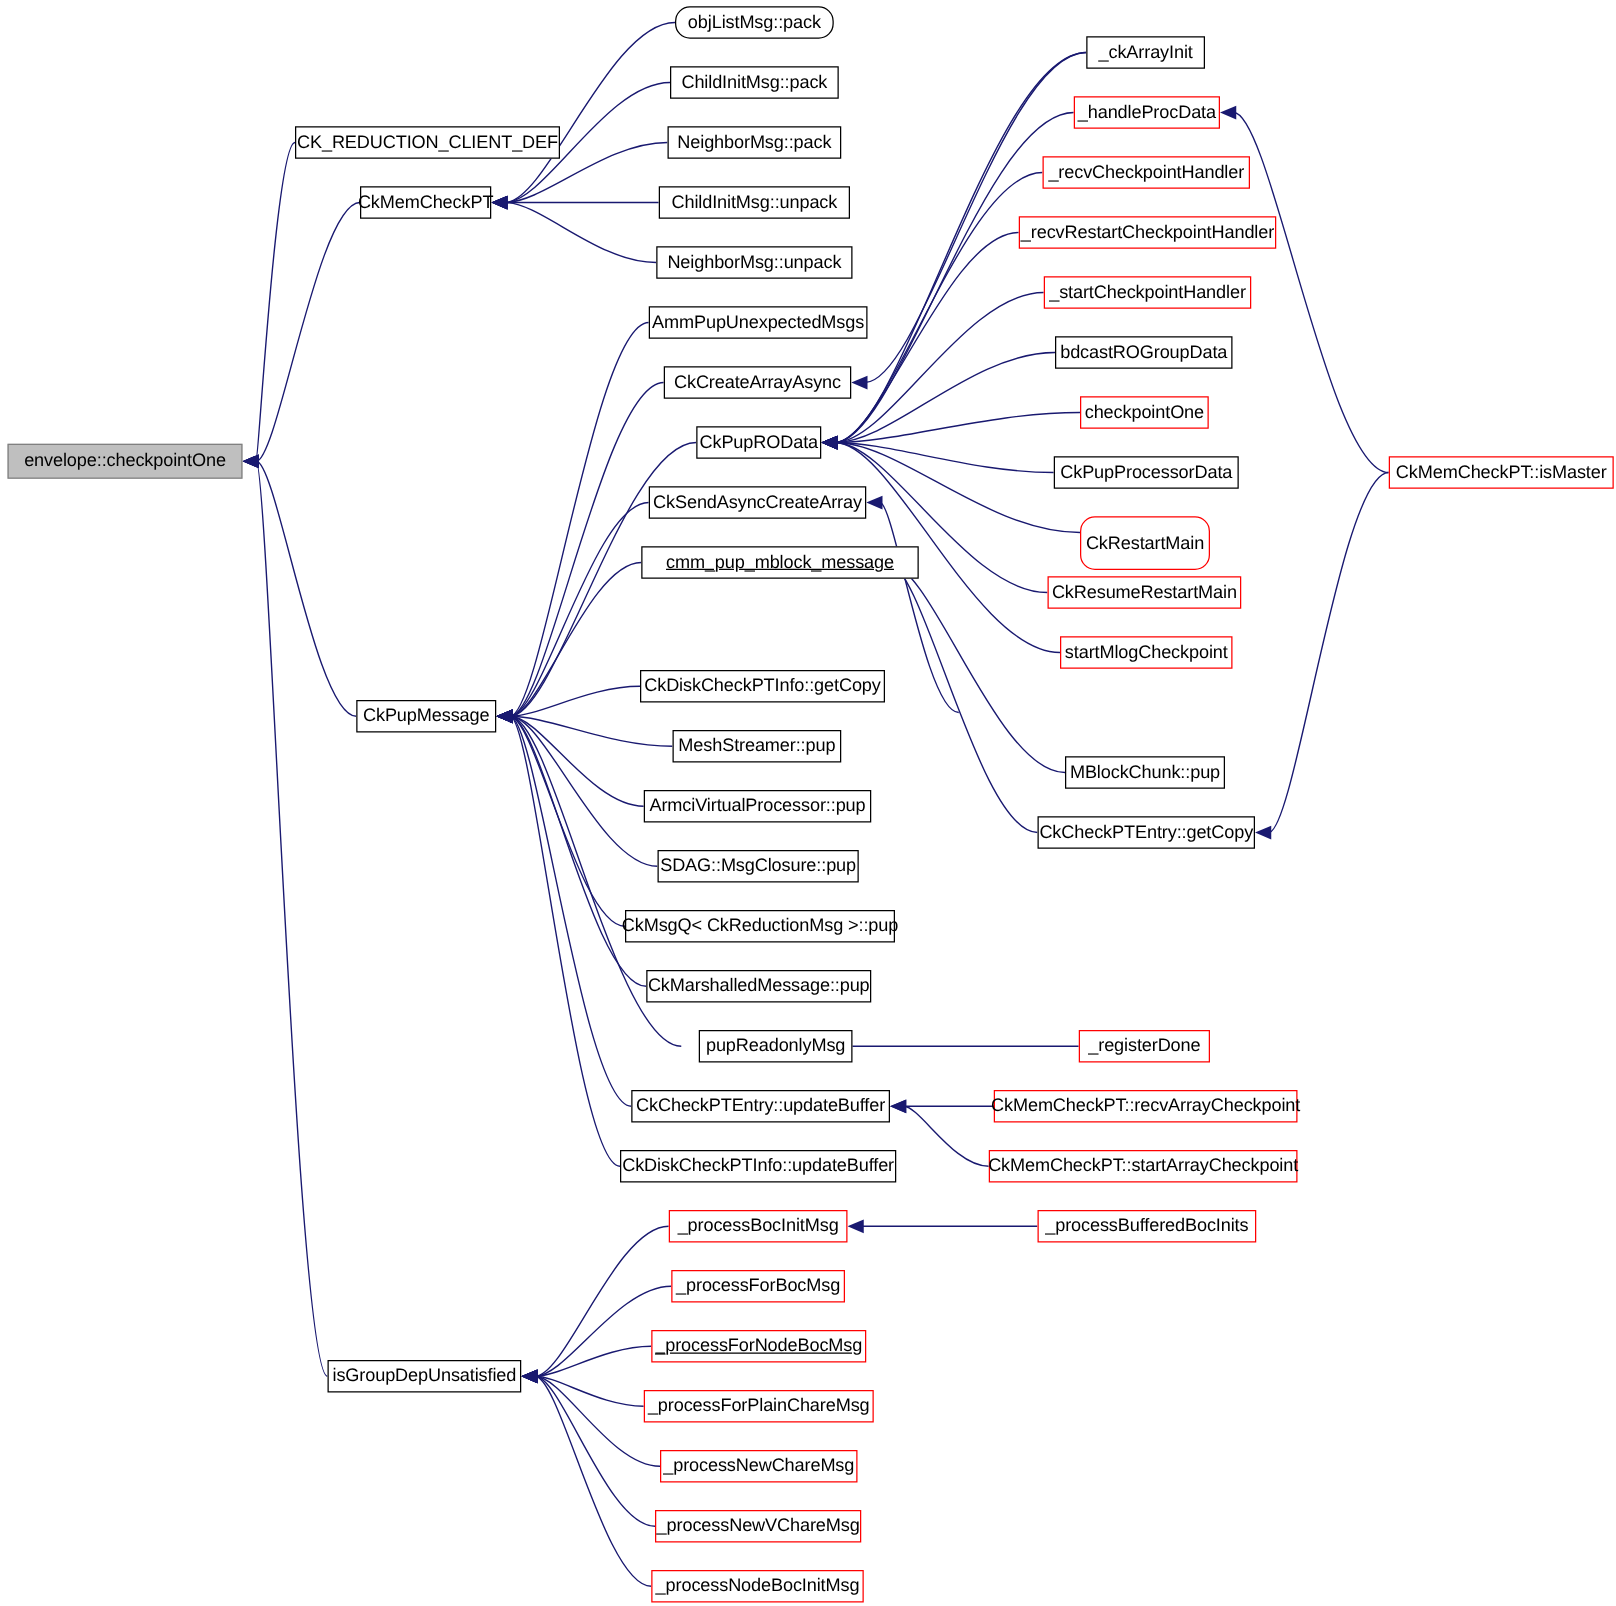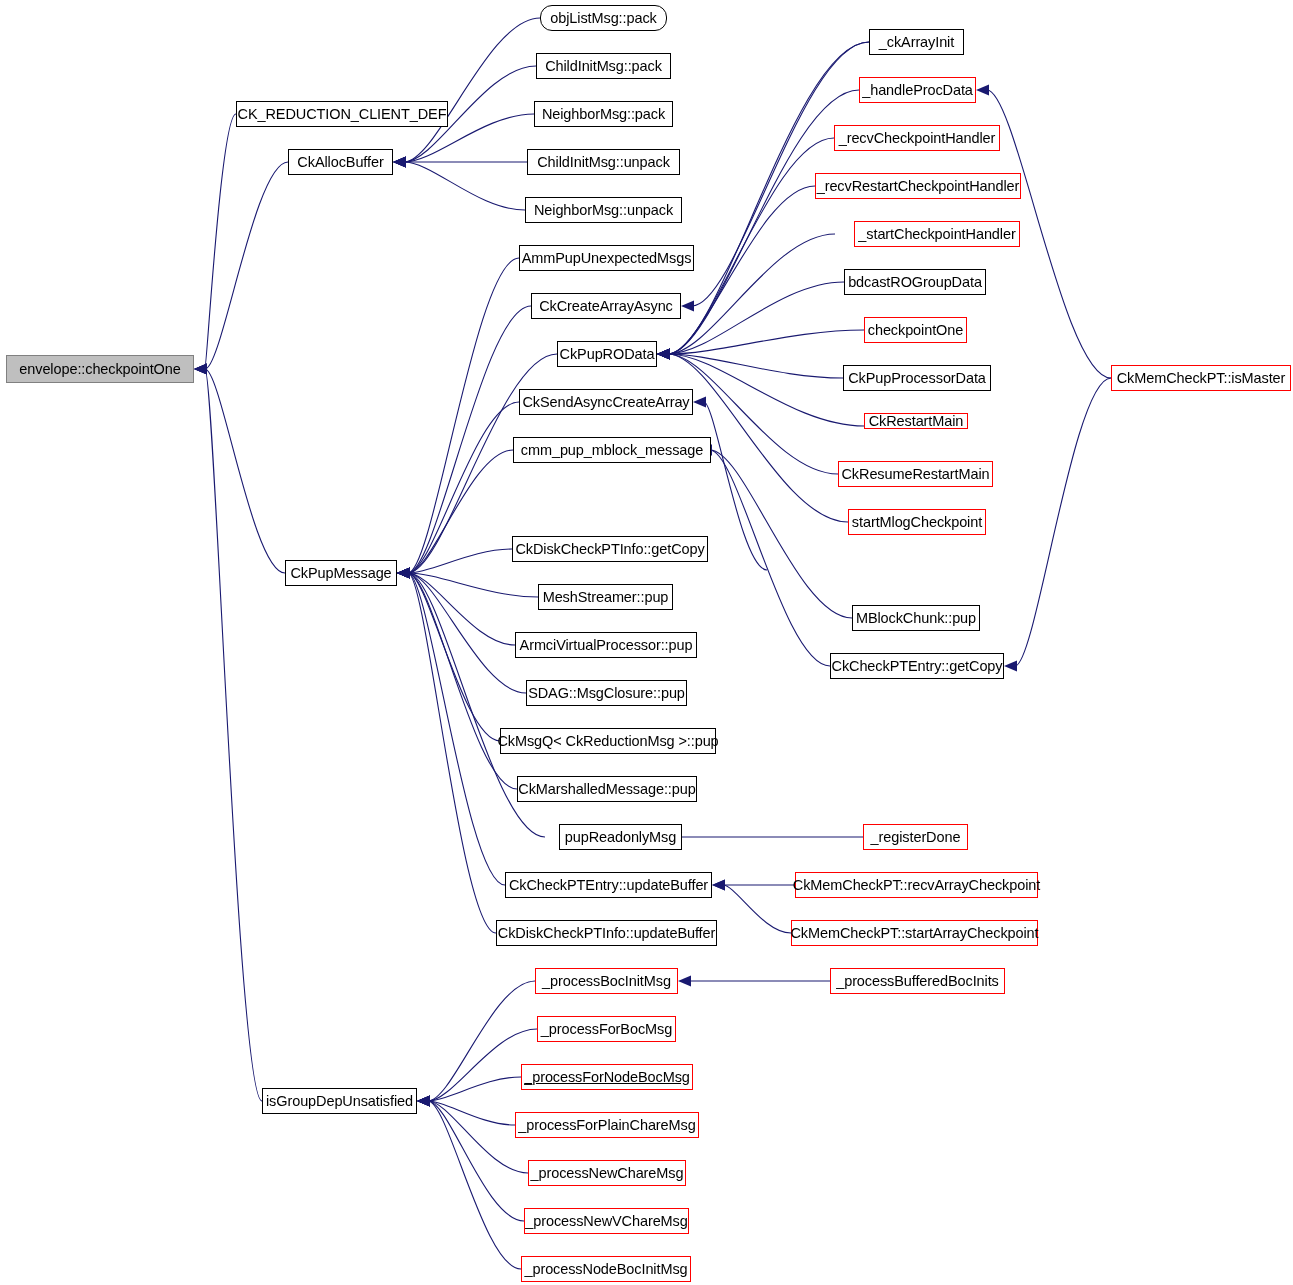--- a/index.html
+++ b/index.html
@@ -117,31 +117,31 @@
       <polygon points="712.00,885.00 725.00,890.50 725.00,879.50" class="arrowhead"></polygon>
       <path class="edge" d="M 830,981 C 775.66,981 723.98,981 689,981"></path>
       <polygon points="678.00,981.00 691.00,986.50 691.00,975.50" class="arrowhead"></polygon>
       <path class="edge" d="M 1111,378 C 1062.7375,378 1016.8375,90 987,90"></path>
       <polygon points="976.00,90.00 989.00,95.50 989.00,84.50" class="arrowhead"></polygon>
       <path class="edge" d="M 1111,378 C 1072.7475,378 1036.3675,666 1015,666"></path>
       <polygon points="1004.00,666.00 1017.00,671.50 1017.00,660.50" class="arrowhead"></polygon>
     </svg>
 <div class="node current" style="left: 6px; top: 355px; width: 188px; height: 28px;">envelope::checkpointOne</div>
     <div class="node" style="left: 236px; top: 101px; width: 212px; height: 26px;">CK_REDUCTION_CLIENT_DEF</div>
-    <div class="node" style="left: 288px; top: 149px; width: 105px; height: 26px;">CkAllocBuffer</div>
+    <div class="node" style="left: 288px; top: 149px; width: 105px; height: 26px;">CkMemCheckPT</div>
     <div class="node" style="left: 540px; top: 5px; width: 127px; height: 26px; border-radius: 12px;">objListMsg::pack</div>
     <div class="node" style="left: 536px; top: 53px; width: 135px; height: 26px;">ChildInitMsg::pack</div>
     <div class="node" style="left: 534px; top: 101px; width: 139px; height: 26px;">NeighborMsg::pack</div>
     <div class="node" style="left: 527px; top: 149px; width: 153px; height: 26px;">ChildInitMsg::unpack</div>
     <div class="node" style="left: 525px; top: 197px; width: 157px; height: 26px;">NeighborMsg::unpack</div>
     <div class="node" style="left: 519px; top: 245px; width: 175px; height: 26px;">AmmPupUnexpectedMsgs</div>
     <div class="node" style="left: 531px; top: 293px; width: 150px; height: 26px;">CkCreateArrayAsync</div>
     <div class="node" style="left: 557px; top: 341px; width: 100px; height: 26px;">CkPupROData</div>
     <div class="node" style="left: 519px; top: 389px; width: 174px; height: 26px;">CkSendAsyncCreateArray</div>
-    <div class="node" style="left: 513px; top: 437px; width: 198px; height: 26px;">cmm_pup_mblock_message</div>
+    <div class="node" style="left: 513px; top: 437px; width: 222px; height: 26px; text-decoration: underline;">cmm_pup_mblock_message</div>
     <div class="node" style="left: 285px; top: 560px; width: 112px; height: 26px;">CkPupMessage</div>
     <div class="node" style="left: 512px; top: 536px; width: 196px; height: 26px;">CkDiskCheckPTInfo::getCopy</div>
     <div class="node" style="left: 538px; top: 584px; width: 135px; height: 26px;">MeshStreamer::pup</div>
     <div class="node" style="left: 515px; top: 632px; width: 182px; height: 26px;">ArmciVirtualProcessor::pup</div>
     <div class="node" style="left: 526px; top: 680px; width: 161px; height: 26px;">SDAG::MsgClosure::pup</div>
     <div class="node" style="left: 500px; top: 728px; width: 216px; height: 26px;">CkMsgQ&lt; CkReductionMsg &gt;::pup</div>
     <div class="node" style="left: 517px; top: 776px; width: 180px; height: 26px;">CkMarshalledMessage::pup</div>
     <div class="node" style="left: 559px; top: 824px; width: 123px; height: 26px;">pupReadonlyMsg</div>
     <div class="node" style="left: 505px; top: 872px; width: 207px; height: 26px;">CkCheckPTEntry::updateBuffer</div>
     <div class="node" style="left: 496px; top: 920px; width: 221px; height: 26px;">CkDiskCheckPTInfo::updateBuffer</div>
@@ -150,25 +150,25 @@
     <div class="node red" style="left: 537px; top: 1016px; width: 139px; height: 26px;">_processForBocMsg</div>
     <div class="node red" style="left: 521px; top: 1064px; width: 172px; height: 26px; text-decoration: underline;">_processForNodeBocMsg</div>
     <div class="node red" style="left: 515px; top: 1112px; width: 184px; height: 26px;">_processForPlainChareMsg</div>
     <div class="node red" style="left: 528px; top: 1160px; width: 158px; height: 26px;">_processNewChareMsg</div>
     <div class="node red" style="left: 524px; top: 1208px; width: 165px; height: 26px;">_processNewVChareMsg</div>
     <div class="node red" style="left: 521px; top: 1256px; width: 170px; height: 26px;">_processNodeBocInitMsg</div>
     <div class="node" style="left: 869px; top: 29px; width: 95px; height: 26px;">_ckArrayInit</div>
     <div class="node red" style="left: 859px; top: 77px; width: 117px; height: 26px;">_handleProcData</div>
     <div class="node red" style="left: 834px; top: 125px; width: 166px; height: 26px;">_recvCheckpointHandler</div>
     <div class="node red" style="left: 815px; top: 173px; width: 206px; height: 26px;">_recvRestartCheckpointHandler</div>
-    <div class="node red" style="left: 835px; top: 221px; width: 166px; height: 26px; margin-left: 19px;">_startCheckpointHandler</div>
+    <div class="node red" style="left: 835px; top: 221px; width: 166px; height: 26px;">_startCheckpointHandler</div>
     <div class="node" style="left: 844px; top: 269px; width: 142px; height: 26px;">bdcastROGroupData</div>
     <div class="node red" style="left: 864px; top: 317px; width: 103px; height: 26px;">checkpointOne</div>
     <div class="node" style="left: 843px; top: 365px; width: 148px; height: 26px;">CkPupProcessorData</div>
-    <div class="node red" style="left: 864px; top: 413px; width: 104px; height: 16px;">CkRestartMain</div>
+    <div class="node red" style="left: 864px; top: 413px; width: 104px; height: 43px; border-radius: 12px;">CkRestartMain</div>
     <div class="node red" style="left: 838px; top: 461px; width: 155px; height: 26px;">CkResumeRestartMain</div>
     <div class="node red" style="left: 848px; top: 509px; width: 138px; height: 26px;">startMlogCheckpoint</div>
     <div class="node" style="left: 852px; top: 605px; width: 128px; height: 26px;">MBlockChunk::pup</div>
     <div class="node" style="left: 830px; top: 653px; width: 174px; height: 26px;">CkCheckPTEntry::getCopy</div>
     <div class="node red" style="left: 863px; top: 824px; width: 105px; height: 26px;">_registerDone</div>
     <div class="node red" style="left: 795px; top: 872px; width: 243px; height: 26px;">CkMemCheckPT::recvArrayCheckpoint</div>
     <div class="node red" style="left: 791px; top: 920px; width: 247px; height: 26px;">CkMemCheckPT::startArrayCheckpoint</div>
     <div class="node red" style="left: 830px; top: 968px; width: 175px; height: 26px;">_processBufferedBocInits</div>
     <div class="node red" style="left: 1111px; top: 365px; width: 180px; height: 26px;">CkMemCheckPT::isMaster</div>
   </div>

